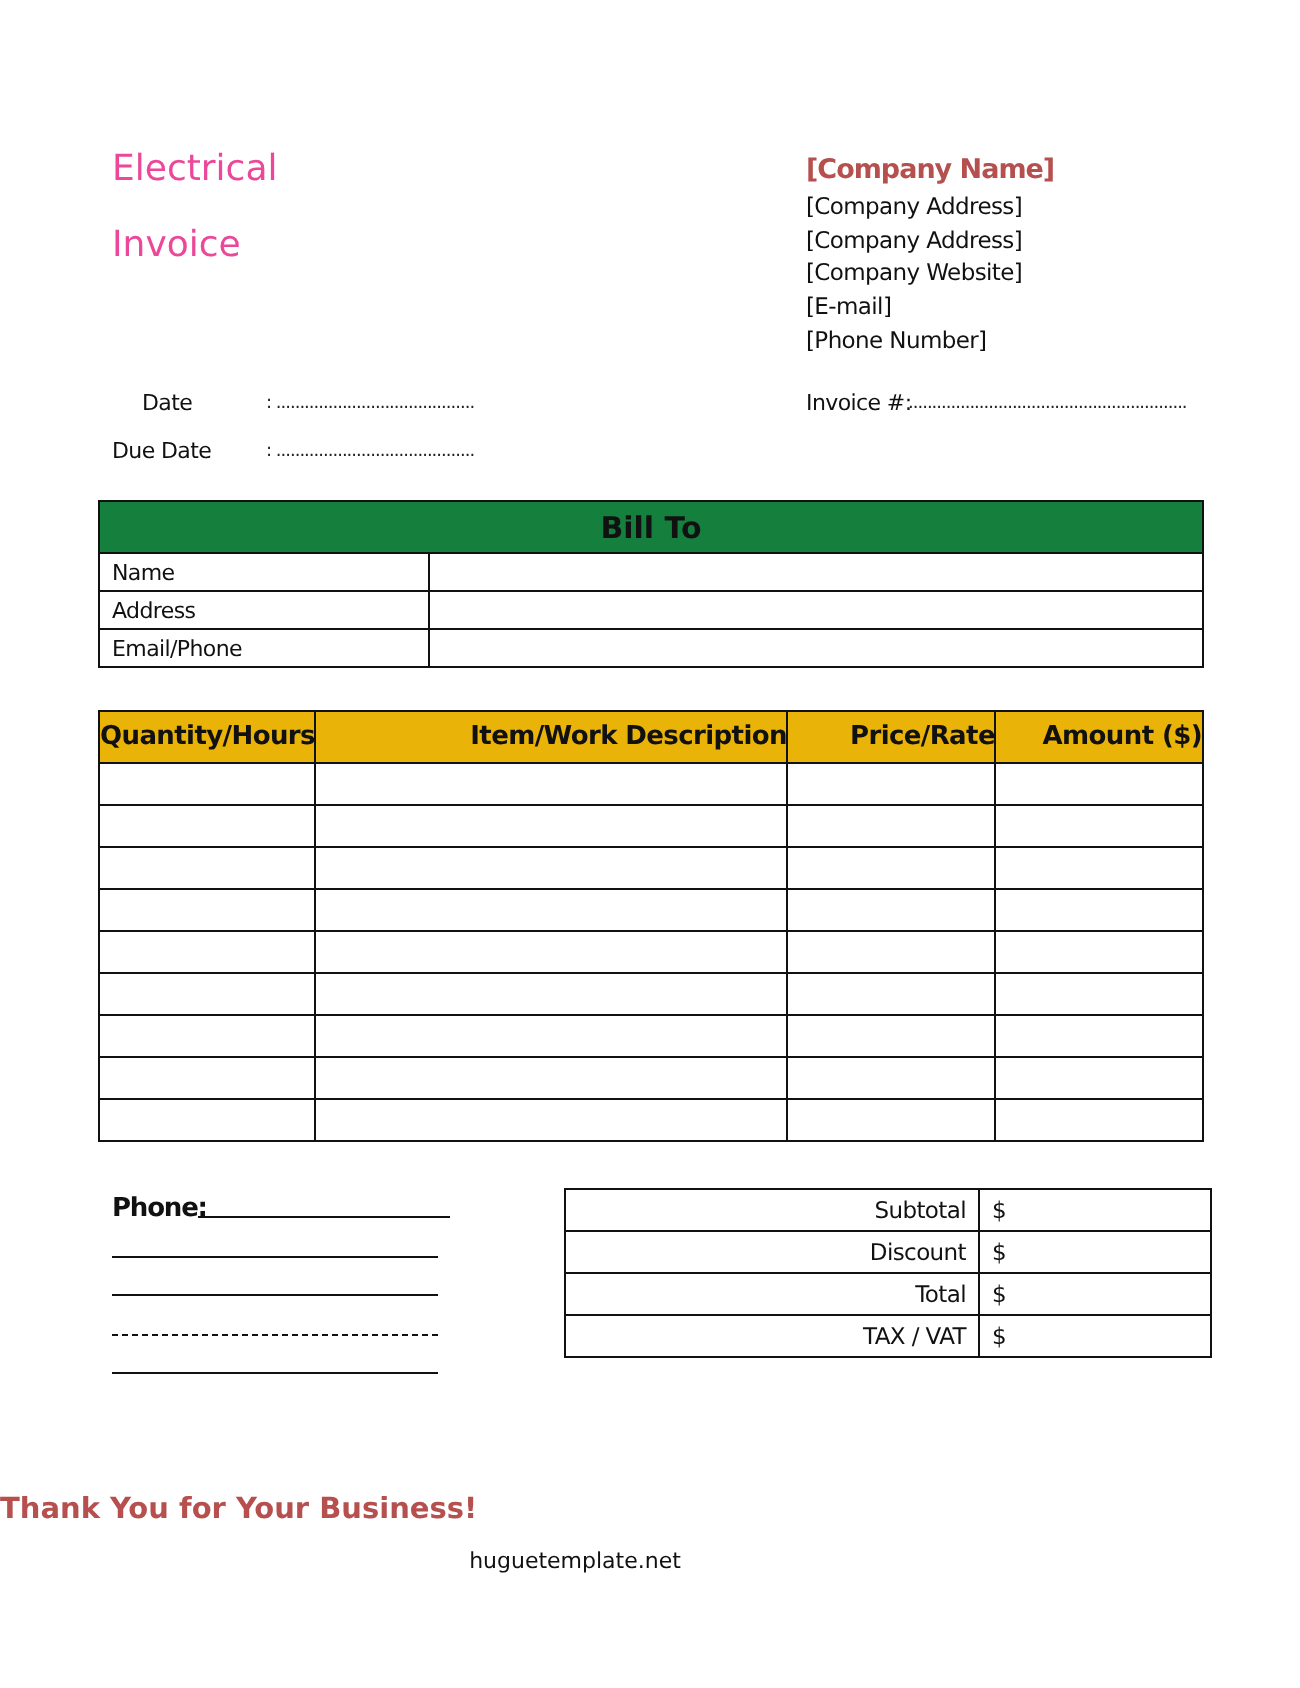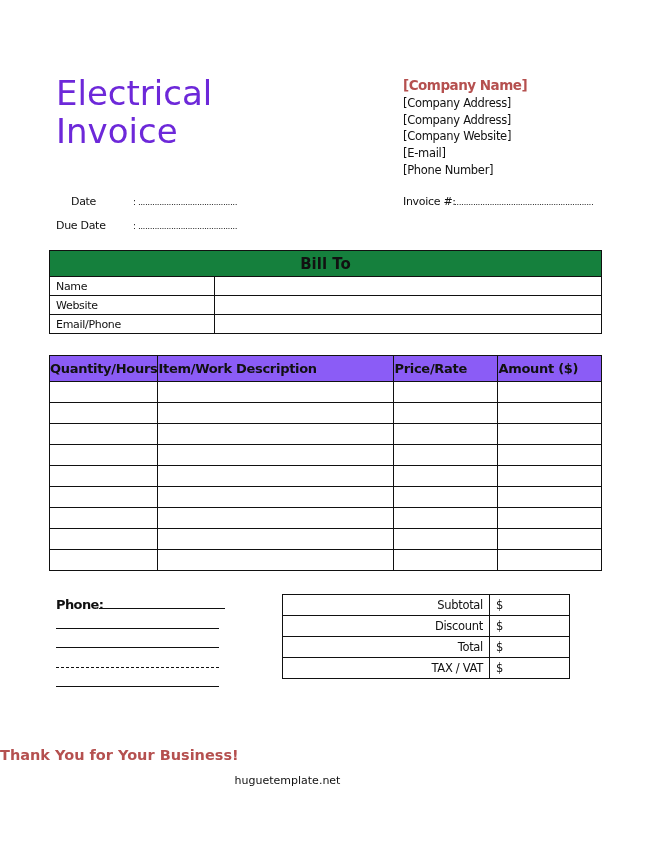--- a/index.html
+++ b/index.html
@@ -1,32 +1,32 @@
 <!DOCTYPE html>
 <html><head>
 <meta charset="utf-8">
 <style>
   html, body { margin: 0; padding: 0; background: #ffffff; }
   body { width: 650px; height: 844px; position: relative; overflow: hidden;
          font-family: "DejaVu Sans", sans-serif; color: #111; }
   .abs { position: absolute; }
-  .title { left: 56px; color: #6d28d9; font-size: 34px; font-weight: normal; letter-spacing: 0px; line-height: 1; }
+  .title { left: 56px; color: #ec4899; font-size: 18px; font-weight: normal; letter-spacing: 0px; line-height: 1; }
   .company-name { left: 403px; top: 77px; color: #b5504f; font-size: 13.5px; font-weight: bold; letter-spacing: -0.5px; }
   .company-line { left: 403px; font-size: 11.5px; letter-spacing: -0.3px; color: #111; }
   .small { font-size: 11px; letter-spacing: -0.3px; }
   .dots { font-size: 9px; letter-spacing: -0.5px; color: #222; }
   table { border-collapse: collapse; position: absolute; }
   td, th { border: 1.4px solid #111; padding: 0; }
   .bill { left: 49px; top: 250px; width: 553px; }
   .bill th { background: #15803d; height: 25px; font-size: 15px; font-weight: bold; text-align: center; }
   .bill td { height: 18px; font-size: 11px; letter-spacing: -0.3px; padding-left: 6px; }
   .items { left: 49px; top: 355px; width: 553px; }
-  .items th { background: #8b5cf6; height: 25px; font-size: 13px; font-weight: bold; text-align: left; letter-spacing: -0.3px; }
+  .items th { background: #eab308; height: 25px; font-size: 13px; font-weight: bold; text-align: right; letter-spacing: -0.3px; }
   .items td { height: 20px; }
-  .totals { left: 282px; top: 594px; width: 288px; }
+  .totals { left: 282px; top: 594px; width: 324px; }
   .totals td { height: 20px; font-size: 11.5px; letter-spacing: -0.3px; }
   .totals td.lbl { text-align: right; padding-right: 6px; width: 200px; }
   .totals td.val { padding-left: 6px; }
   .notes-label { left: 56px; top: 597px; font-size: 13px; font-weight: bold; letter-spacing: -0.6px; }
   .notes-line { position: absolute; left: 56px; height: 0; border-bottom: 1.3px solid #111; width: 163px; }
   .thanks { left: 0; width: 530px; top: 747px; text-align: left; color: #b5504f; font-size: 14.5px; font-weight: bold; }
   .site { left: 0; width: 575px; top: 774px; text-align: center; font-size: 11px; color: #111; }
 </style>
 </head>
 <body>
@@ -51,21 +51,21 @@
 <table class="bill">
   <tbody>
       <tr>
         <th colspan="2">Bill To</th>
       </tr>
   <tr>
     <td style="width:158px;">Name</td>
     <td></td>
   </tr>
   <tr>
-    <td>Website</td>
+    <td>Address</td>
     <td></td>
   </tr>
   <tr>
     <td>Email/Phone</td>
     <td></td>
   </tr>
 </tbody>
   </table>
 
 <table class="items">

